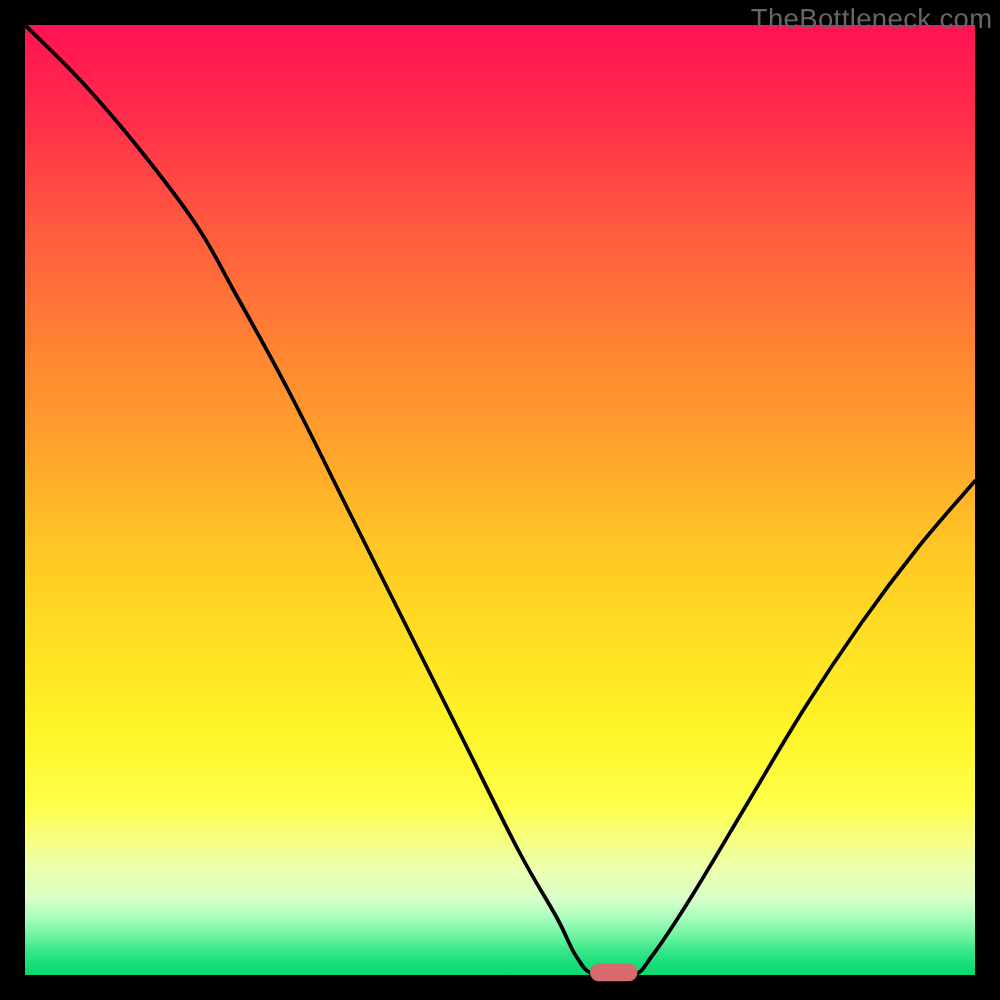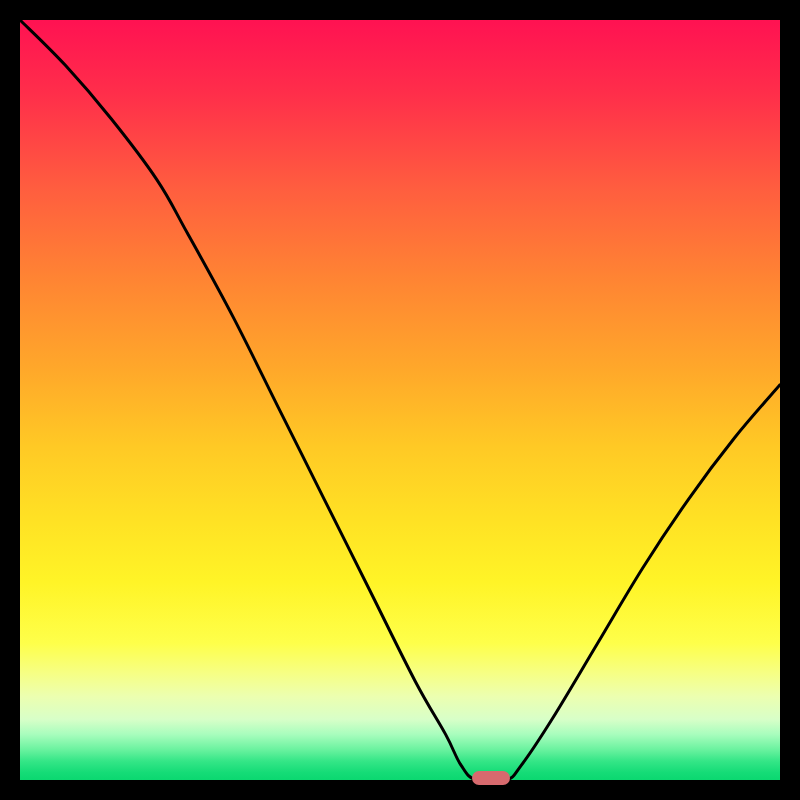--- a/index.html
+++ b/index.html
@@ -84,13 +84,14 @@
   <div class="plot-area">
     <div class="gradient-bg"></div>
 
     <svg class="curve-svg" viewBox="0 0 760 760" preserveAspectRatio="none">
       <path d="M 0.0 0.0 C 8.2 8.2, 29.2 27.8, 45.6 45.6 C 62.0 63.4, 74.8 78.3, 91.2 98.8 C 107.6 119.3, 123.1 139.1, 136.8 159.6 C 150.5 180.1, 153.5 188.2, 167.2 212.8 C 180.9 237.4, 196.4 264.9, 212.8 296.4 C 229.2 327.9, 242.0 354.8, 258.4 387.6 C 274.8 420.4, 287.6 446.0, 304.0 478.8 C 320.4 511.6, 333.2 537.2, 349.6 570.0 C 366.0 602.8, 381.5 635.2, 395.2 661.2 C 408.9 687.2, 417.4 699.4, 425.6 714.4 C 433.8 729.4, 435.3 736.6, 440.8 744.8 C 446.3 753.0, 447.8 757.3, 456.0 760.0 C 464.2 762.7, 478.2 762.7, 486.4 760.0 C 494.6 757.3, 493.4 755.7, 501.6 744.8 C 509.8 733.9, 518.3 721.1, 532.0 699.2 C 545.7 677.3, 561.2 650.6, 577.6 623.2 C 594.0 595.8, 606.8 573.2, 623.2 547.2 C 639.6 521.2, 652.4 502.1, 668.8 478.8 C 685.2 455.5, 698.0 438.5, 714.4 418.0 C 730.8 397.5, 751.8 374.4, 760.0 364.8" fill="none" stroke="#000" stroke-width="3" stroke-linecap="round" stroke-linejoin="round" id="curve-path"></path>
     </svg>
 
     <div class="marker" id="notch-marker" style="left: 452.2px; top: 751px; background: rgb(215, 106, 110);"></div>
   </div>
 
+  <div class="watermark">TheBottleneck.com</div>
 </div>
 
 </body></html>

